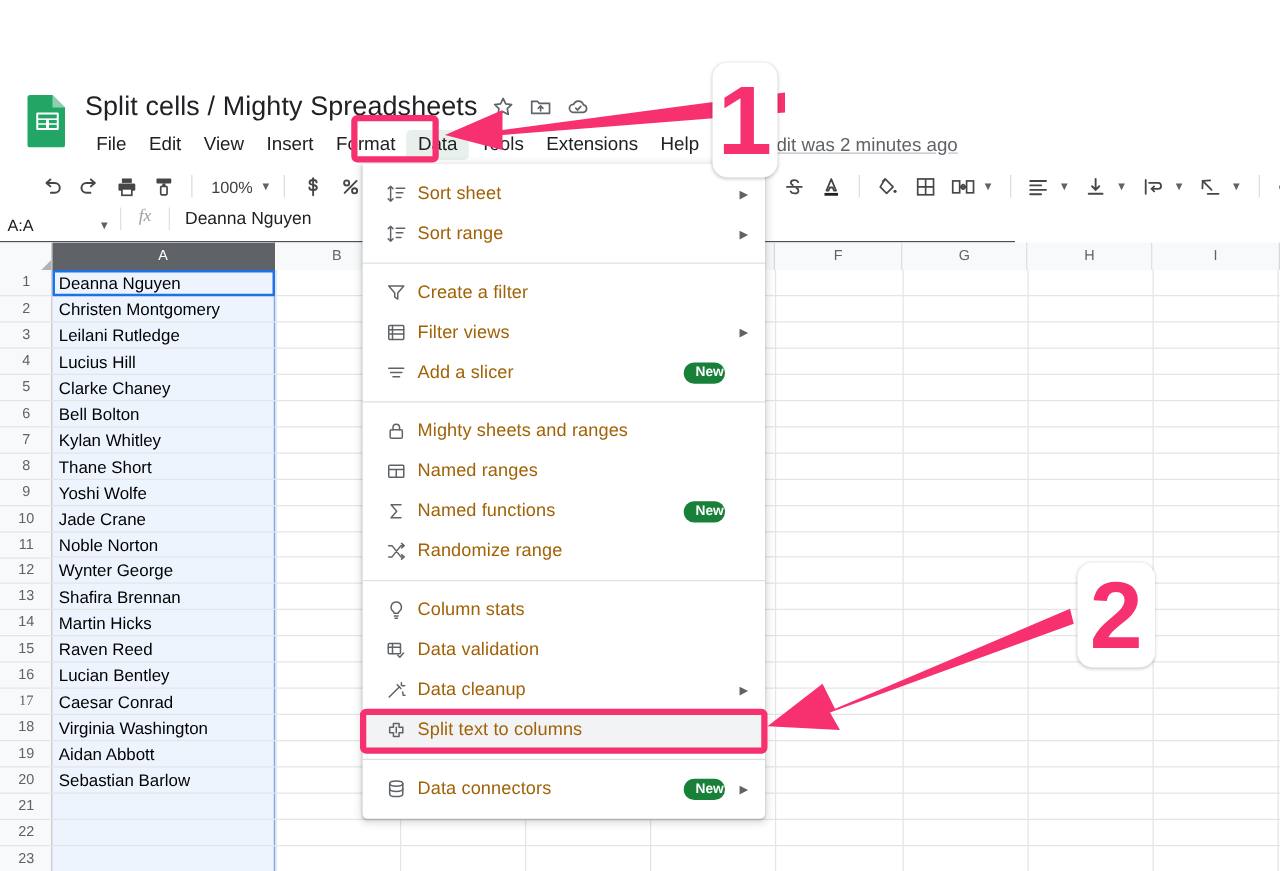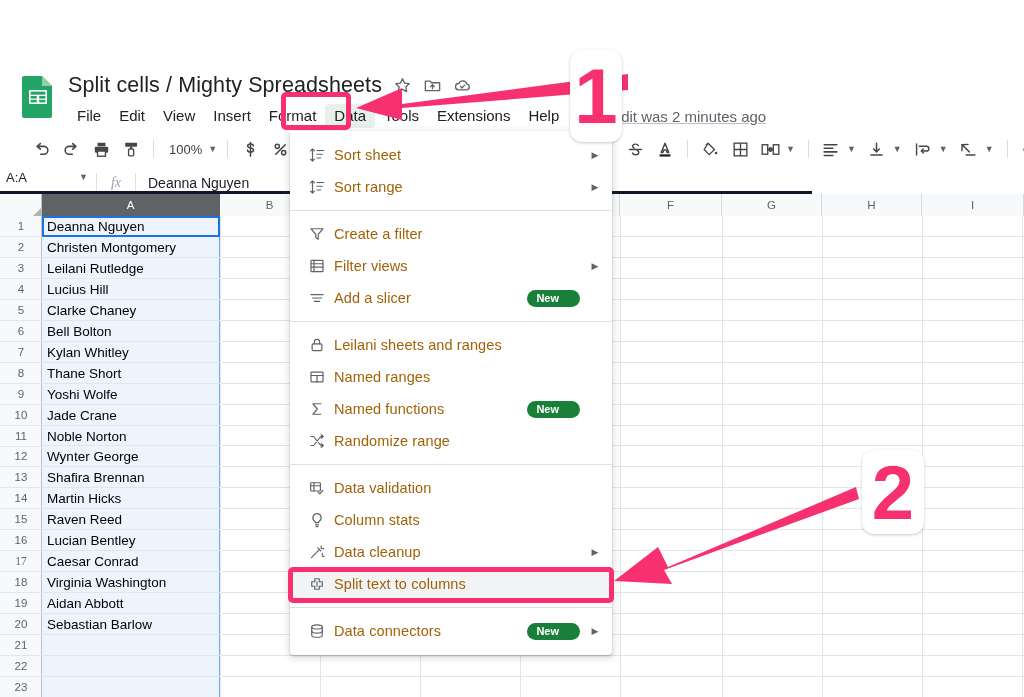--- a/index.html
+++ b/index.html
@@ -67,22 +67,22 @@
   .tb-sep { width: 1px; height: 18px; background: #dadce0; margin: 0 7px; }
   .zoombox {
     font-size: 13px; color: #3c4043; padding: 0 3px 0 8px;
     display: flex; align-items: center; gap: 6px;
   }
   .caret { font-size: 9px; color: #5f6368; }
 
   
   .formulabar {
     position: absolute; left: 0; top: 166px; width: 812px; height: 28px;
-    background: #ffffff; display: flex; align-items: flex-end;
-    border-bottom: 3px solid #0f172a;
+    background: #ffffff; display: flex; align-items: flex-start;
+    border-bottom: 1px solid #0f172a;
   }
   .namebox {
     width: 96px; height: 28px; display: flex; align-items: center;
     justify-content: space-between; padding: 0 8px 0 6px;
     font-size: 13px; color: #202124;
   }
   .fb-sep { width: 1px; height: 18px; background: #e0e0e0; }
   .fx { width: 38px; text-align: center; font-size: 14px; color: #9aa0a6;
         font-family: "Liberation Serif", serif; font-style: italic; }
   .formula-val { font-size: 14px; color: #202124; padding-left: 12px; }
@@ -156,21 +156,21 @@
     position: relative; height: 32px; display: flex; align-items: center;
     padding: 0 12px 0 18px; cursor: default;
   }
   .mitem.hl { background: #f1f3f4; }
   .micon { width: 26px; min-width: 26px; display: flex; align-items: center;
            color: #5f6368; }
   .mlabel { font-size: 14.5px; color: #a16207; flex: 1; white-space: nowrap;
             letter-spacing: .1px; }
   .mnew {
     background: #188038; color: #ffffff; font-size: 11px; font-weight: bold;
-    border-radius: 9px; padding: 2px 21px 3px 9px; margin-left: 0;
+    border-radius: 9px; padding: 2px 1px 3px 9px; margin-left: 0;
     line-height: 12px;
   }
   .marrow { color: #5f6368; font-size: 9px; margin-left: 10px; width: 10px;
             text-align: center; }
   .msep { height: 1px; background: #e0e0e0; margin: 7px 0 7px 0; }
 
   
   .anno { position: absolute; z-index: 60; pointer-events: none; }
   .hlbox {
     position: absolute; border: 5px solid #f7316f; border-radius: 5px;
@@ -540,21 +540,21 @@
         <span class="marrow"></span>
       </div>
       <div class="msep"></div>
       <div class="mitem">
         <span class="micon">
           <svg width="18" height="18" viewBox="0 0 24 24" stroke="#5f6368" stroke-width="1.6" fill="none" stroke-linecap="round" stroke-linejoin="round">
             <rect x="5.5" y="10.5" width="13" height="9" rx="1.4"></rect>
             <path d="M8.5 10.5V8a3.5 3.5 0 0 1 7 0v2.5"></path>
           </svg>
         </span>
-        <span class="mlabel">Leilani sheets and ranges</span>
+        <span class="mlabel">Mighty sheets and ranges</span>
         <span class="marrow"></span>
       </div>
       <div class="mitem">
         <span class="micon">
           <svg width="18" height="18" viewBox="0 0 24 24" stroke="#5f6368" stroke-width="1.6" fill="none" stroke-linecap="round" stroke-linejoin="round">
             <rect x="4" y="5.5" width="16" height="13" rx="1"></rect>
             <path d="M4 10h16M12 10v8.5"></path>
           </svg>
         </span>
         <span class="mlabel">Named ranges</span>
@@ -574,39 +574,39 @@
         <span class="micon">
           <svg width="18" height="18" viewBox="0 0 24 24" stroke="#5f6368" stroke-width="1.6" fill="none" stroke-linecap="round" stroke-linejoin="round">
             <path d="M4 6h3.5L17 18h3M4 18h3.5L17 6h3"></path>
             <path d="M17.6 3.6L20.4 6l-2.8 2.4M17.6 15.6L20.4 18l-2.8 2.4"></path>
           </svg>
         </span>
         <span class="mlabel">Randomize range</span>
         <span class="marrow"></span>
       </div>
       <div class="msep"></div>
+      <div class="mitem">
+        <span class="micon">
+          <svg width="18" height="18" viewBox="0 0 24 24" stroke="#5f6368" stroke-width="1.6" fill="none" stroke-linecap="round" stroke-linejoin="round">
+            <path d="M12 3.5a5.5 5.5 0 0 1 3.3 9.9c-.7.6-1.1 1.2-1.1 2.1h-4.4c0-.9-.4-1.5-1.1-2.1A5.5 5.5 0 0 1 12 3.5z"></path>
+            <path d="M10 18.5h4M10.7 20.8h2.6"></path>
+          </svg>
+        </span>
+        <span class="mlabel">Column stats</span>
+        <span class="marrow"></span>
+      </div>
       <div class="mitem">
         <span class="micon">
           <svg width="18" height="18" viewBox="0 0 24 24" stroke="#5f6368" stroke-width="1.6" fill="none" stroke-linecap="round" stroke-linejoin="round">
             <rect x="3.5" y="5" width="13" height="11" rx="1"></rect>
             <path d="M3.5 9h13M8 5v11"></path>
             <path d="M13.6 17.6l2.2 2.2 4-4.6"></path>
           </svg>
         </span>
         <span class="mlabel">Data validation</span>
-        <span class="marrow"></span>
-      </div>
-      <div class="mitem">
-        <span class="micon">
-          <svg width="18" height="18" viewBox="0 0 24 24" stroke="#5f6368" stroke-width="1.6" fill="none" stroke-linecap="round" stroke-linejoin="round">
-            <path d="M12 3.5a5.5 5.5 0 0 1 3.3 9.9c-.7.6-1.1 1.2-1.1 2.1h-4.4c0-.9-.4-1.5-1.1-2.1A5.5 5.5 0 0 1 12 3.5z"></path>
-            <path d="M10 18.5h4M10.7 20.8h2.6"></path>
-          </svg>
-        </span>
-        <span class="mlabel">Column stats</span>
         <span class="marrow"></span>
       </div>
       <div class="mitem">
         <span class="micon">
           <svg width="18" height="18" viewBox="0 0 24 24" stroke="#5f6368" stroke-width="1.6" fill="none" stroke-linecap="round" stroke-linejoin="round">
             <path d="M4.5 19.5l11-11M13 6.5l4 4"></path>
             <path d="M17.5 4.2v2.6M21 7.4h-2.6M19 14v2.2M21.3 17.7h-2"></path>
           </svg>
         </span>
         <span class="mlabel">Data cleanup</span>

